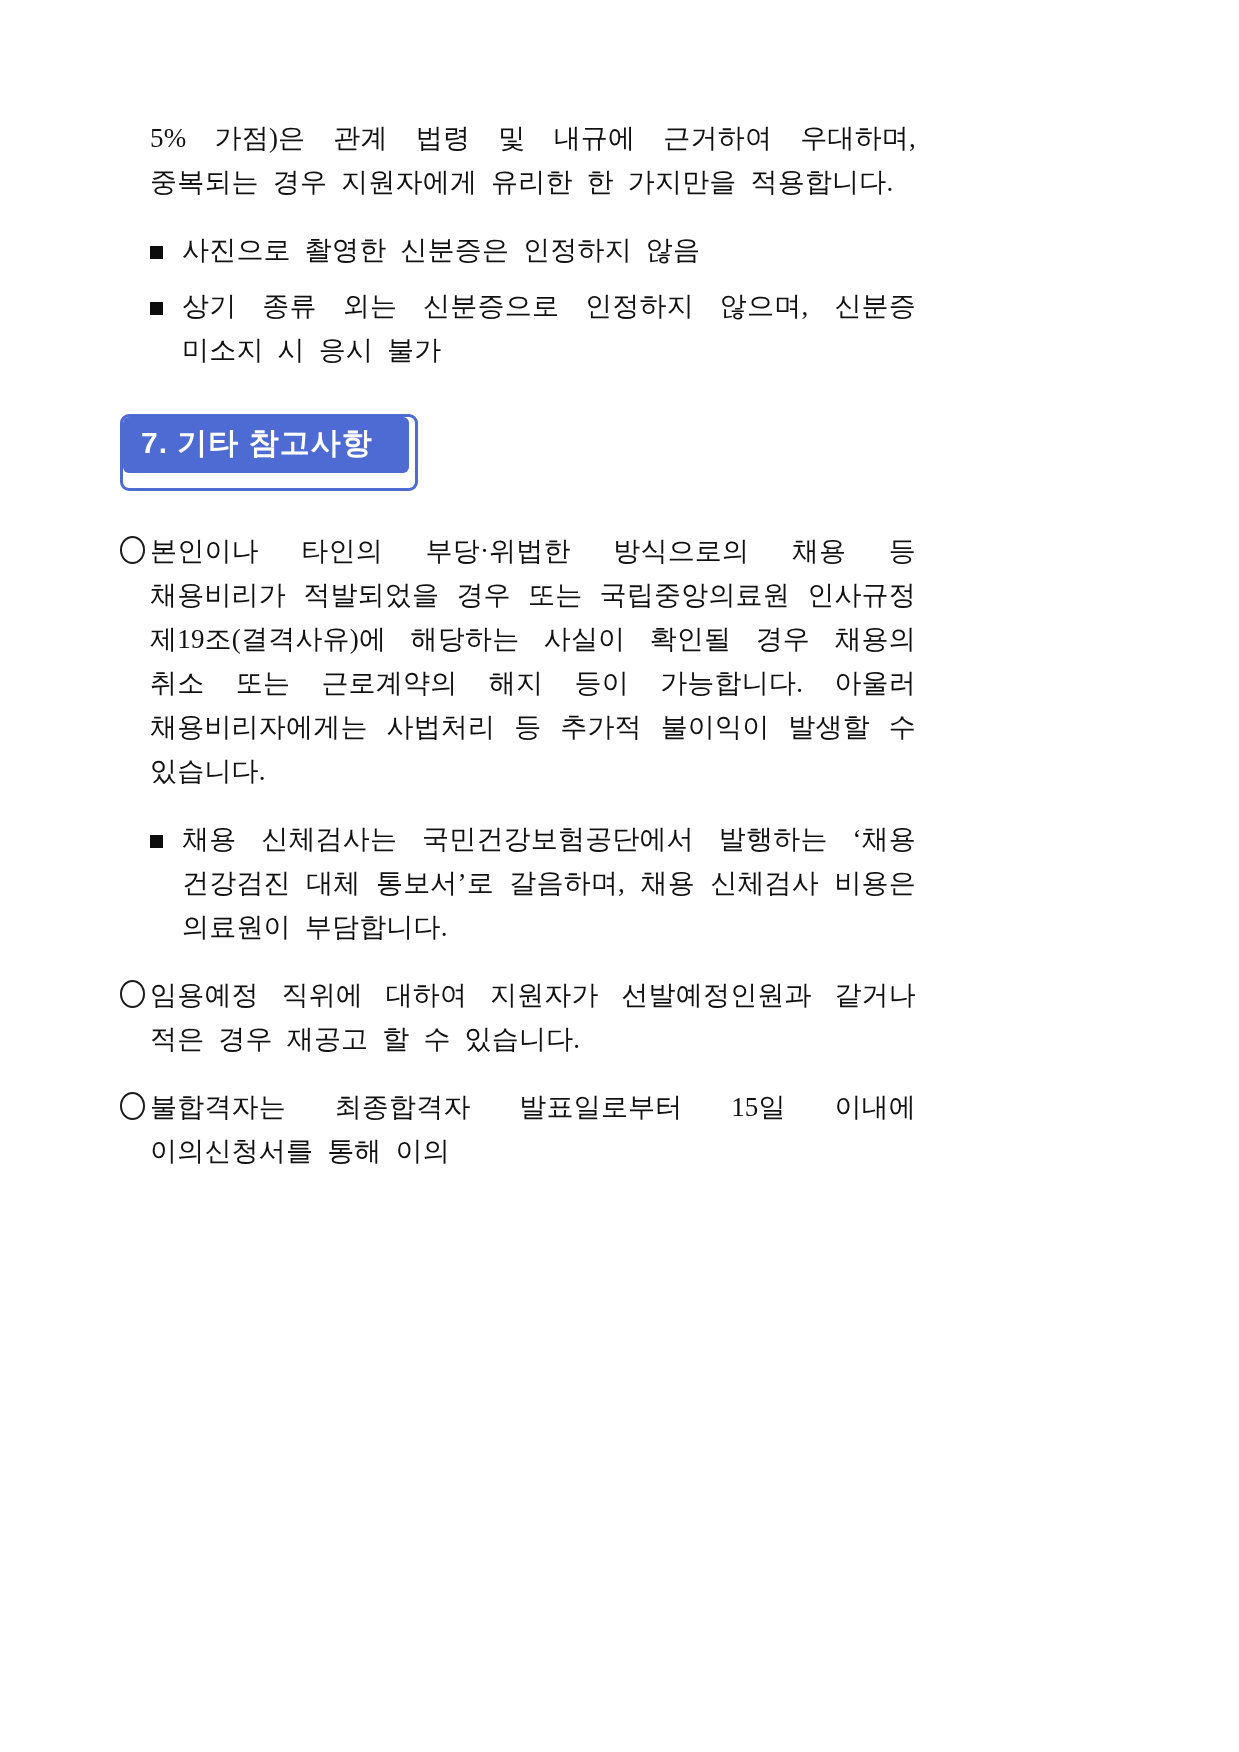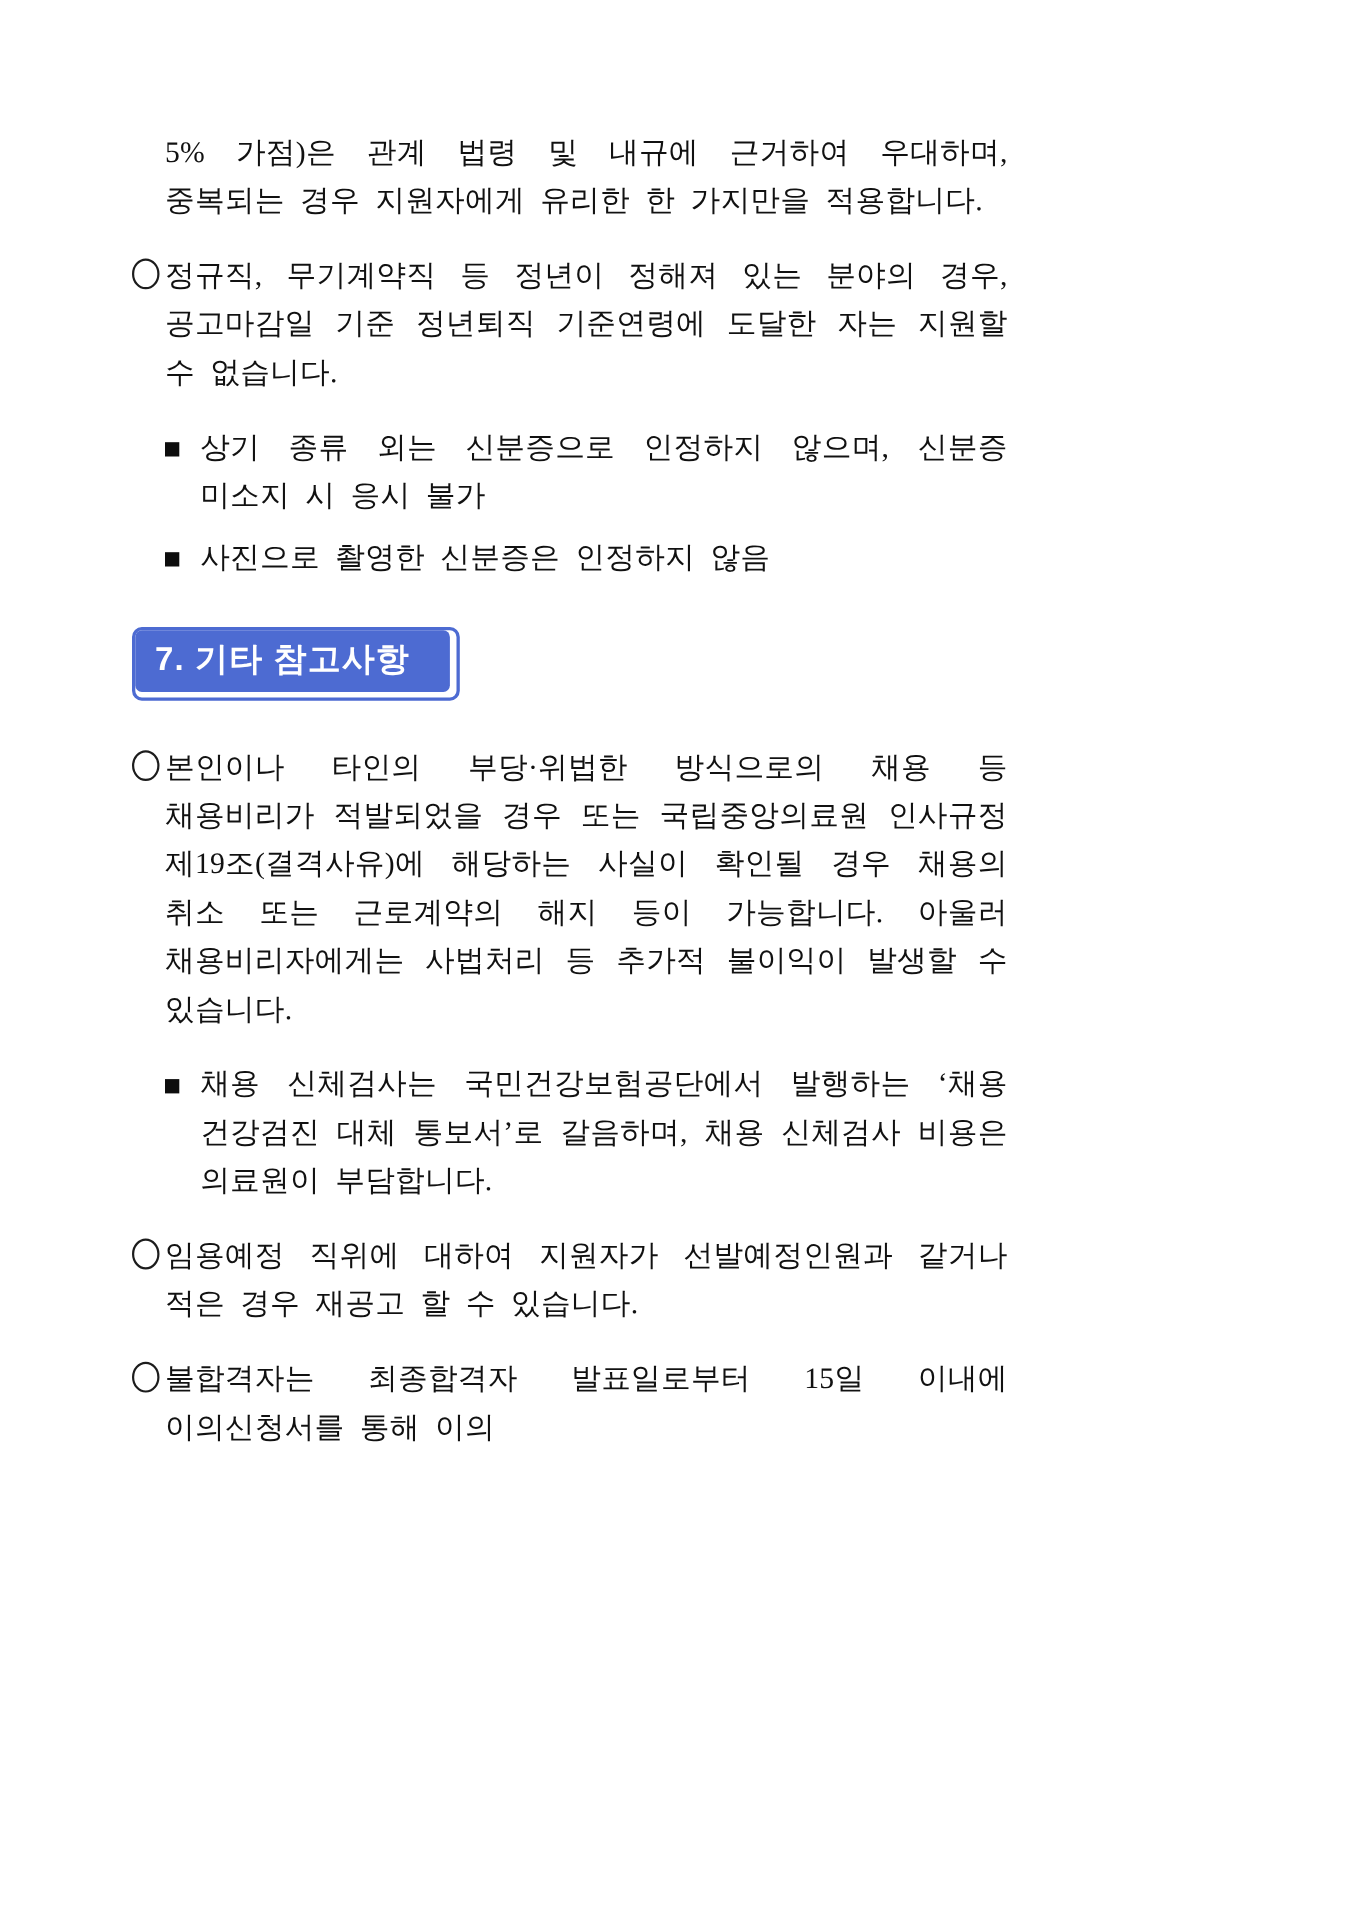--- a/index.html
+++ b/index.html
@@ -18,51 +18,47 @@
                   border-radius:50%; margin-top:7px; }
   .square-glyph { display:inline-block; width:13px; height:13px; background:#0d0d0d; margin-top:15px; margin-left:2px; }
 
   .item.square { margin-left:28px; margin-bottom:12px; }
   .item.square .bullet-col { flex:0 0 34px; }
   .item.none .bullet-col { flex:0 0 30px; }
   .item.tight { margin-bottom:12px; }
 
   .header-wrap { margin:42px 0 38px; }
   .header-outer { display:inline-block; border:3px solid var(--accent); border-radius:9px;
-                  padding:0 6px 5px 0; background:#fff; }
+                  padding:0 6px 15px 0; background:#fff; }
   .header-box { background:var(--accent); color:#ffffff; border-radius:6px;
                 padding:6px 34px 9px 18px; min-width:286px;
                 font-family:"Liberation Sans","DejaVu Sans",sans-serif;
                 font-weight:bold; font-size:30px; letter-spacing:1px; }
 </style>
 </head>
 <body>
 
 <div class="page">
 
   <div class="item none">
     <span class="bullet-col"></span>
     <div class="text">5% 가점)은 관계 법령 및 내규에 근거하여 우대하며, 중복되는 경우 지원자에게 유리한 한 가지만을 적용합니다.</div>
   </div>
 
-  <div class="item">
-    <span class="bullet-col"><span class="circle-glyph"></span></span>
-    <div class="text">정규직, 무기계약직 등 정년이 정해져 있는 분야의 경우, 공고마감일 기준 정년퇴직 기준연령에 도달한 자는 지원할 수 없습니다.</div>
-  </div>
 
 
 
   <div class="item square">
     <span class="bullet-col"><span class="square-glyph"></span></span>
-    <div class="text">상기 종류 외는 신분증으로 인정하지 않으며, 신분증 미소지 시 응시 불가</div>
+    <div class="text">사진으로 촬영한 신분증은 인정하지 않음</div>
   </div>
 
   <div class="item square">
     <span class="bullet-col"><span class="square-glyph"></span></span>
-    <div class="text">사진으로 촬영한 신분증은 인정하지 않음</div>
+    <div class="text">상기 종류 외는 신분증으로 인정하지 않으며, 신분증 미소지 시 응시 불가</div>
   </div>
 
   <div class="header-wrap">
     <div class="header-outer">
       <div class="header-box">7. 기타 참고사항</div>
     </div>
   </div>
 
   <div class="item">
     <span class="bullet-col"><span class="circle-glyph"></span></span>

